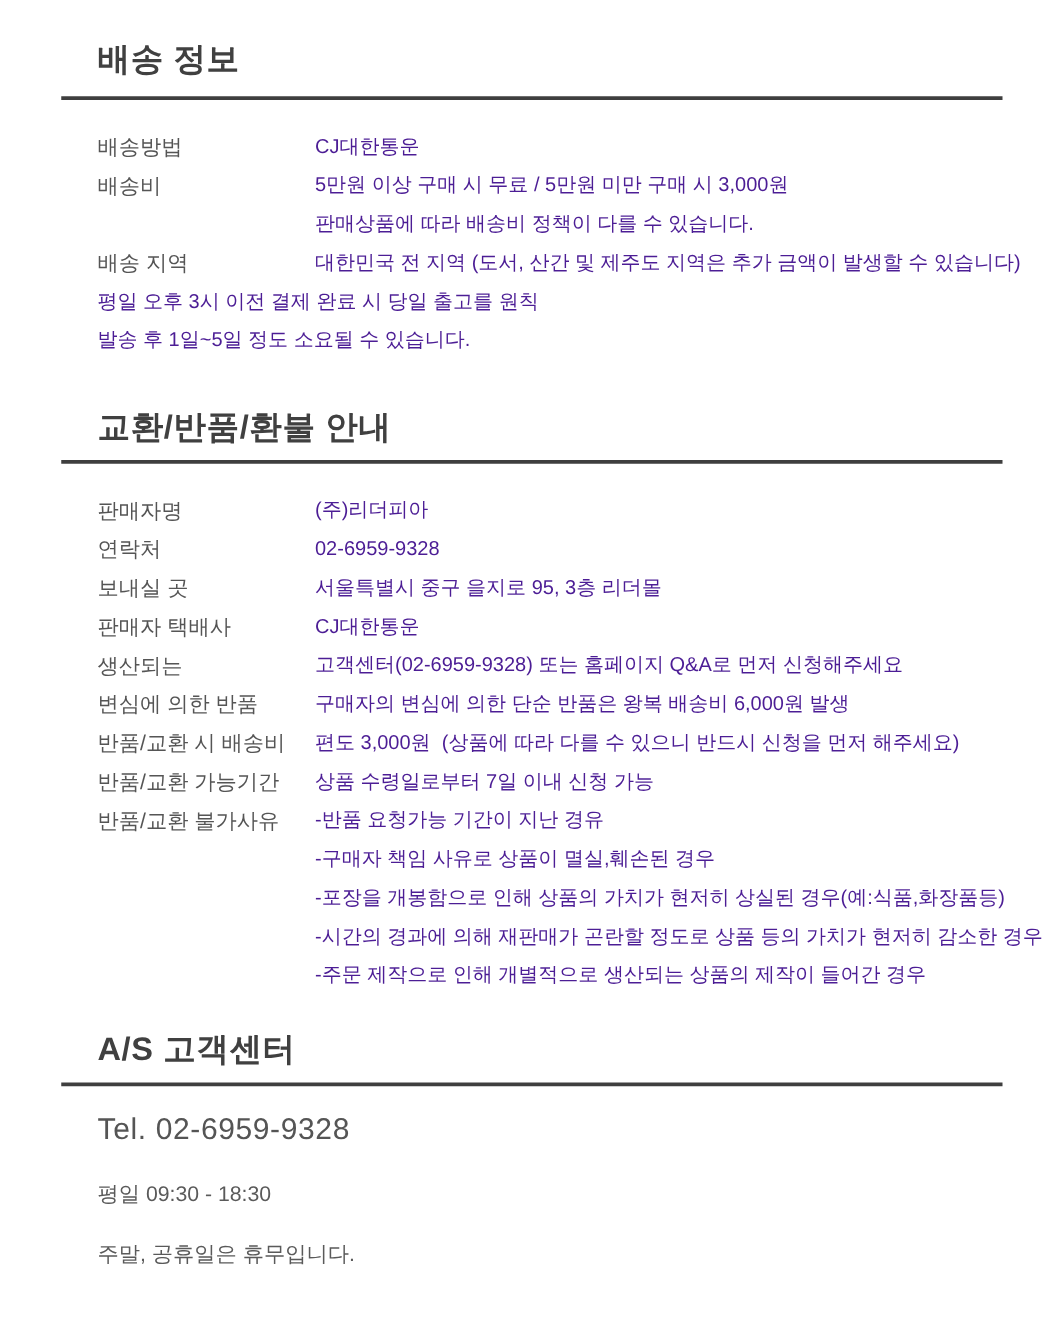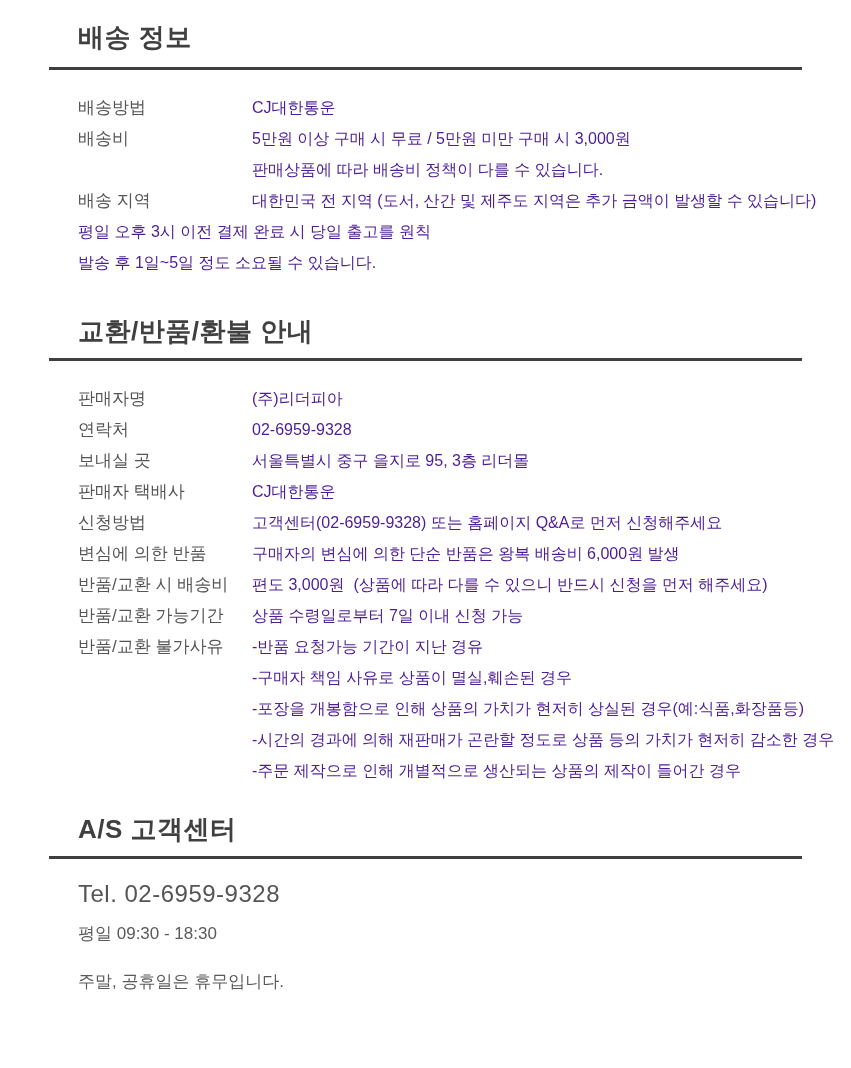--- a/index.html
+++ b/index.html
@@ -25,21 +25,21 @@
     line-height: 30px;
     font-weight: 600;
     color: #404040;
     letter-spacing: 0.5px;
   }
   .divider {
     height: 0;
     border-top: 3px solid #3f3f3f;
   }
   
-  .sec1 .sec-title { padding-top: 22px; }
+  .sec1 .sec-title { padding-top: 32px; }
   .sec1 .divider   { margin-top: 15px; }
   .sec1 .rows      { margin-top: 22px; }
   
   .sec2 .sec-title { padding-top: 38px; }
   .sec2 .divider   { margin-top: 12px; }
   .sec2 .rows      { margin-top: 22px; }
   
   .sec3 .sec-title { padding-top: 28px; }
   .sec3 .divider   { margin-top: 12px; }
 
@@ -69,21 +69,21 @@
   .tel {
     padding-left: 29px;
     margin-top: 20px;
     font-size: 24px;
     line-height: 30px;
     color: #555555;
     letter-spacing: 0.5px;
   }
   .hours {
     padding-left: 29px;
-    margin-top: 9px;
+    margin-top: 21px;
   }
   .hours .hline {
     font-size: 17px;
     line-height: 31px;
     color: #5a5a5a;
     white-space: pre;
   }
   .closed-note {
     padding-left: 29px;
     margin-top: 17px;
@@ -152,21 +152,21 @@
             <div class="vline">서울특별시 중구 을지로 95, 3층 리더몰</div>
           </div>
         </div>
         <div class="row">
           <div class="label">판매자 택배사</div>
           <div class="value">
             <div class="vline">CJ대한통운</div>
           </div>
         </div>
         <div class="row">
-          <div class="label">신청방법</div>
+          <div class="label">생산되는</div>
           <div class="value">
             <div class="vline">고객센터(02-6959-9328) 또는 홈페이지 Q&amp;A로 먼저 신청해주세요</div>
           </div>
         </div>
         <div class="row">
           <div class="label">변심에 의한 반품</div>
           <div class="value">
             <div class="vline">구매자의 변심에 의한 단순 반품은 왕복 배송비 6,000원 발생</div>
           </div>
         </div>

